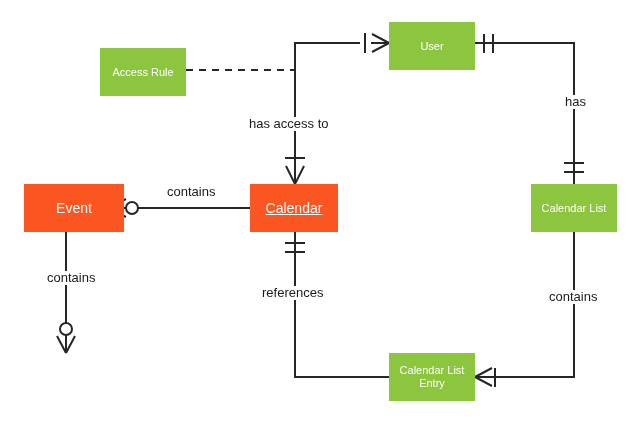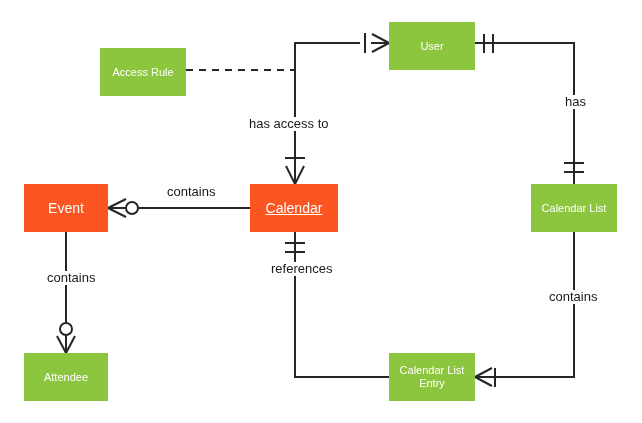--- a/index.html
+++ b/index.html
@@ -123,46 +123,43 @@
   </svg>
 
   <div class="entity" style="left:389px; top:22px; width:86px; height:48px; background:#8cc63e; font-size:11px;">
     <span class="entity-label">User</span>
   </div>
 
   <div class="entity" style="left:100px; top:48px; width:86px; height:48px; background:#8cc63e; font-size:11px;">
     <span class="entity-label">Access Rule</span>
   </div>
 
-  <div class="entity" style="left:24px; top:184px; width:84px; height:48px; background:#fb5522; font-size:14px;">
+  <div class="entity" style="left:24px; top:184px; width:100px; height:48px; background:#fb5522; font-size:14px;">
     <span class="entity-label">Event</span>
   </div>
 
   <div class="entity" style="left:250px; top:184px; width:88px; height:48px; background:#fb5522; font-size:14px;text-decoration:underline;">
     <span class="entity-label">Calendar</span>
   </div>
 
   <div class="entity" style="left:531px; top:184px; width:86px; height:48px; background:#8cc63e; font-size:11px;">
     <span class="entity-label">Calendar List</span>
   </div>
 
-  <div class="entity" style="left:24px; top:353px; width:84px; height:48px; background:#8cc63e; font-size:11px;">
-    <span class="entity-label">Attendee</span>
-  </div>
 
   <div class="entity" style="left:389px; top:353px; width:86px; height:48px; background:#8cc63e; font-size:11px;">
     <span class="entity-label">Calendar List
 Entry</span>
   </div>
 
   <div class="edge-label" style="left:246px; top:117px;">has access to</div>
 
   <div class="edge-label" style="left:164px; top:185px;">contains</div>
 
   <div class="edge-label" style="left:44px; top:271px;">contains</div>
 
   <div class="edge-label" style="left:562px; top:95px;">has</div>
 
-  <div class="edge-label" style="left:259px; top:262px;margin-left:9px;">references</div>
+  <div class="edge-label" style="left:259px; top:286px;">references</div>
 
   <div class="edge-label" style="left:546px; top:290px;">contains</div>
 
 </div>
 
 </body></html>

